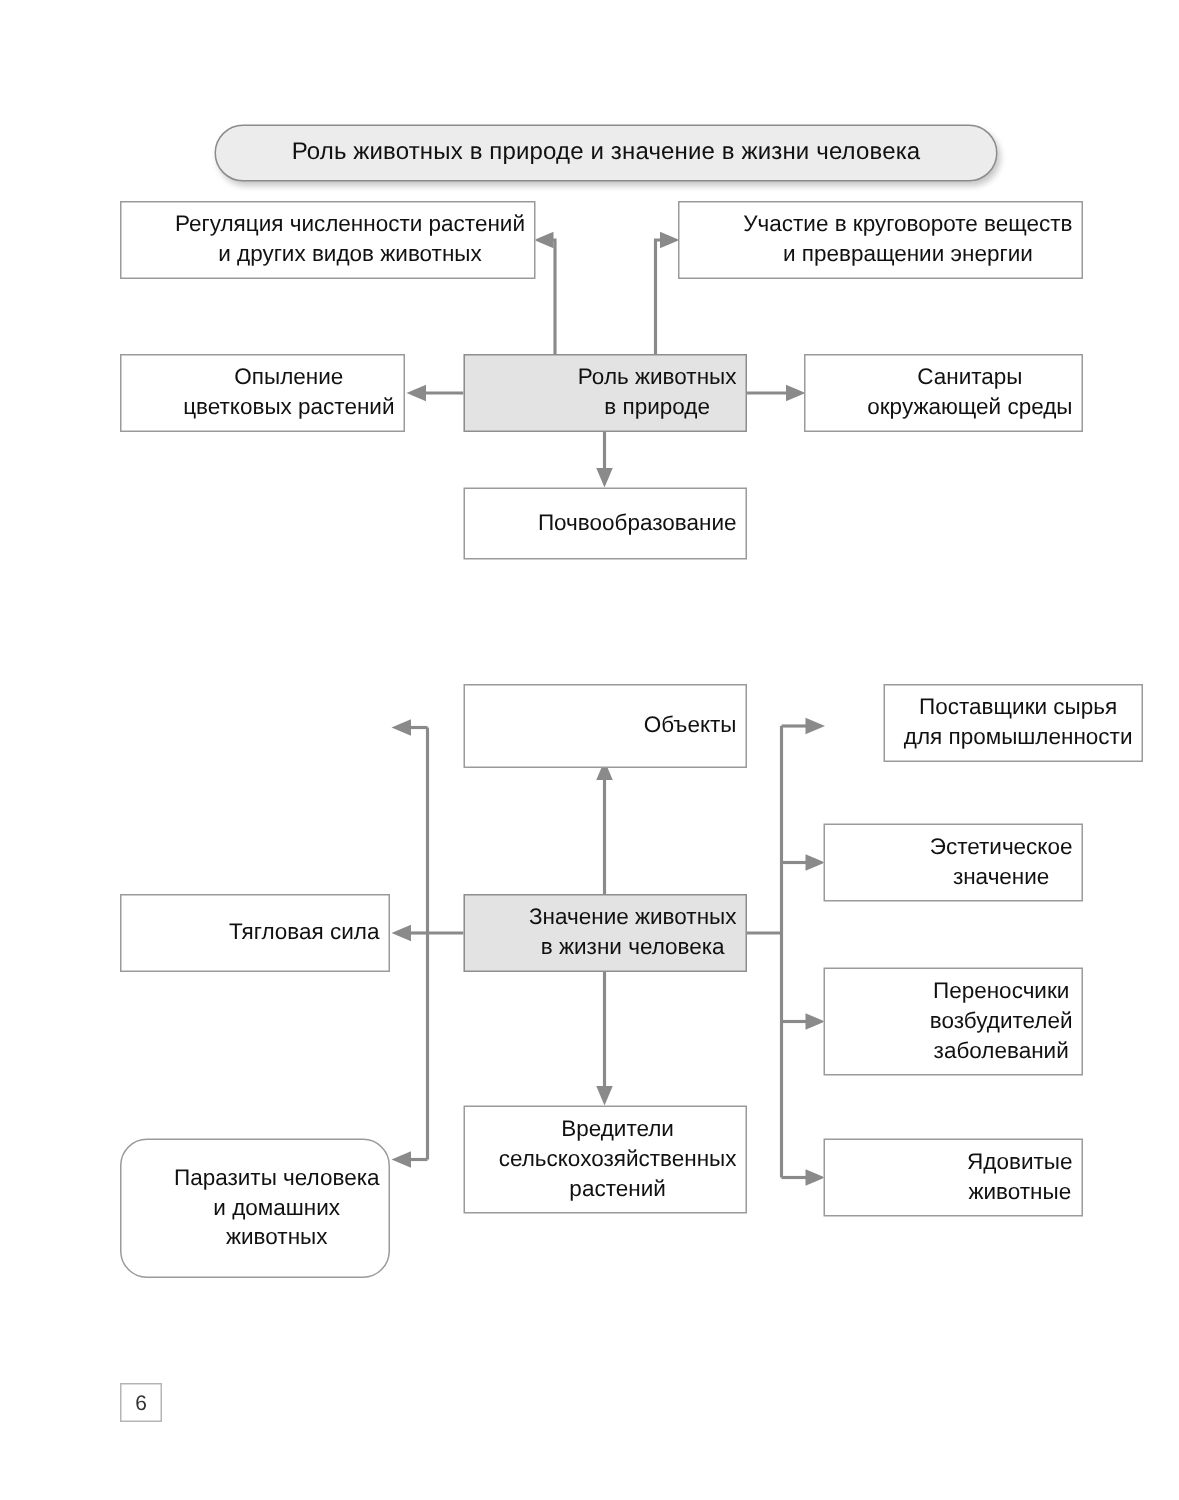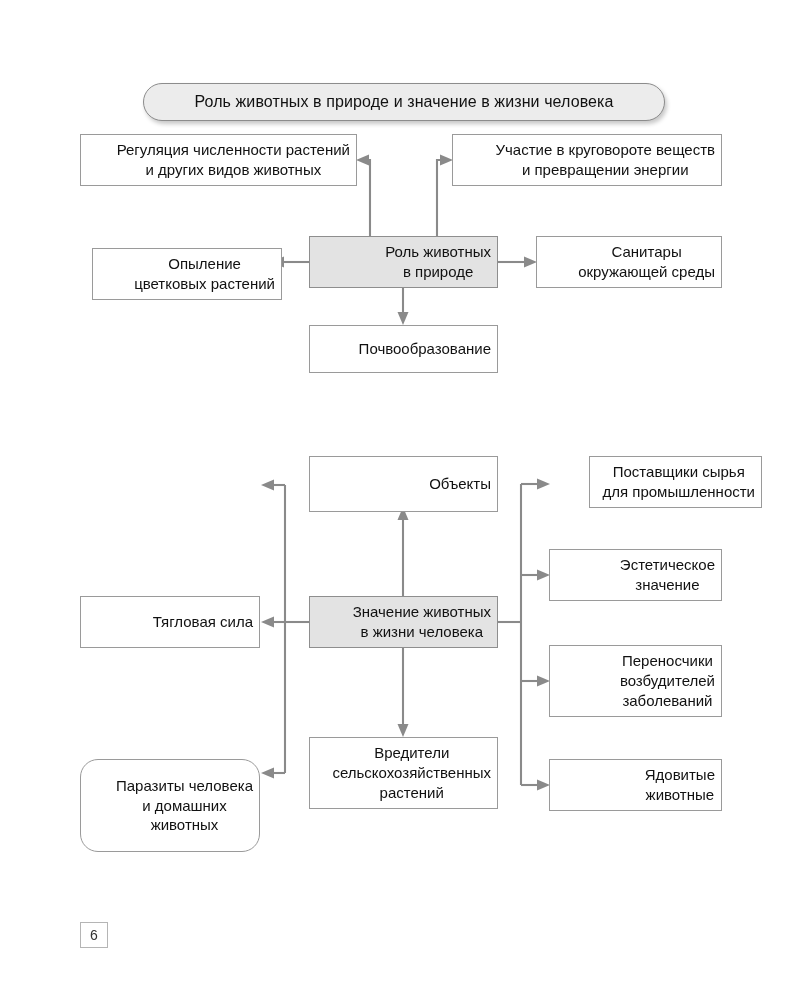--- a/index.html
+++ b/index.html
@@ -91,21 +91,21 @@
     </span>
   </div>
 
   <div class="node" style="left:452px;top:134px;width:270px;height:52px;">
     <span>
       <span class="lines">Участие в круговороте веществ</span>
       <span class="lines">и превращении энергии</span>
     </span>
   </div>
 
-  <div class="node" style="left:80px;top:248px;width:190px;height:52px;margin-left:12px;">
+  <div class="node" style="left:80px;top:236px;width:190px;height:52px;">
     <span>
       <span class="lines">Опыление</span>
       <span class="lines">цветковых растений</span>
     </span>
   </div>
 
   <div class="node center" style="left:309px;top:236px;width:189px;height:52px;">
     <span>
       <span class="lines">Роль животных</span>
       <span class="lines">в природе</span>

